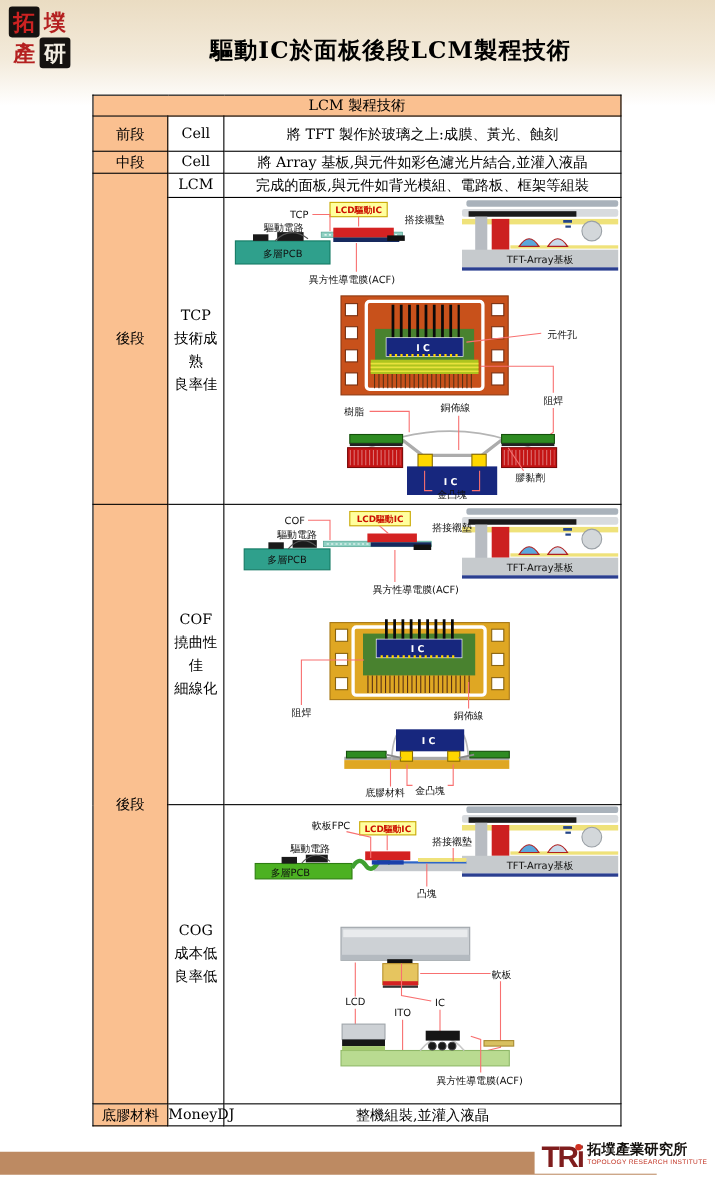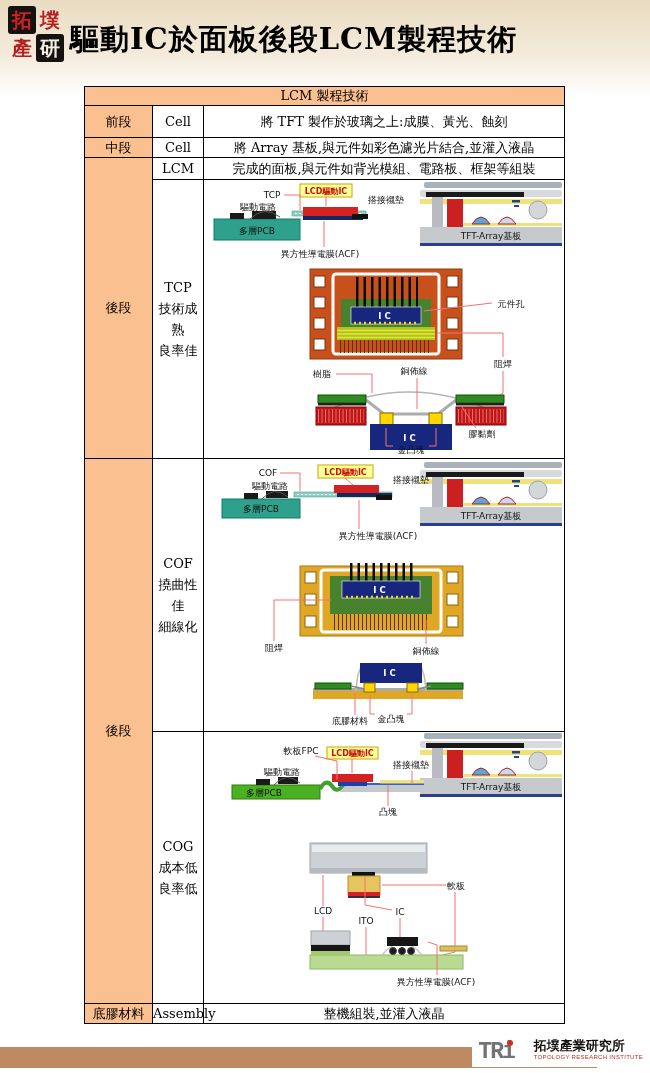--- a/index.html
+++ b/index.html
@@ -9,22 +9,22 @@
           background:linear-gradient(180deg,#EADCC2 0%,#F3EADA 55%,#ffffff 100%);}
   
   .logo{position:absolute;left:8px;top:6px;width:56px;height:56px;display:grid;
         grid-template-columns:28px 28px;grid-template-rows:28px 28px;}
   .logo span{display:block;width:28px;height:28px;line-height:28px;text-align:center;
              font-weight:bold;font-size:20px;}
   .logo .dark{background:#151210;color:#CC2222;border-radius:3px;}
   .logo .lite{background:transparent;color:#B42020;}
   .logo .dark2{background:#151210;color:#F2EDE2;border-radius:3px;}
   
-  .title{position:absolute;top:20px;left:70px;right:10px;margin:0;
-         font-size:29px;font-weight:bold;letter-spacing:1px;font-family:"DejaVu Serif",serif;}
+  .title{position:absolute;top:32px;left:70px;right:10px;margin:0;text-align:center;
+         font-size:21px;font-weight:bold;letter-spacing:1px;font-family:"DejaVu Serif",serif;}
   
   table.lcm{position:absolute;left:84px;top:86px;width:481px;border-collapse:collapse;
             table-layout:fixed;}
   table.lcm td{border:1px solid #000;text-align:center;vertical-align:middle;
                font-size:13px;padding:0;font-family:"DejaVu Serif",serif;}
   td.orange{background:#FAC090;margin-left:12px;}
   td.trait{font-size:12.5px;}
   td.trait div{line-height:21px;}
   td.diag{padding:0;vertical-align:top;background:#fff;}
   td.diag svg{display:block;width:100%;height:100%;}
@@ -33,25 +33,25 @@
   svg text.red{fill:#CC1100;font-size:8px;font-weight:bold;}
   svg text.wh{fill:#ffffff;font-size:8.5px;letter-spacing:3px;font-weight:bold;}
   svg .lead{stroke:#F87070;stroke-width:1;fill:none;}
   
   .source{position:absolute;left:14px;top:1014px;font-size:15px;color:#1a1a1a;
           font-family:"Liberation Sans",sans-serif;}
   .footer-bar{position:absolute;left:0;top:1047px;width:597px;height:21px;
               background:#BD8A62;border-top-right-radius:16px;}
   .tri{position:absolute;right:5px;top:1037px;display:flex;align-items:flex-start;background:#fff;
        padding:2px 2px 2px 6px;}
-  .tri-abbr{position:relative;font-family:Liberation Mono, monospace;font-weight:bold;
-            font-size:23px;line-height:26px;color:#737373;letter-spacing:-2px;}
+  .tri-abbr{position:relative;font-family:Liberation Sans, sans-serif;font-weight:bold;
+            font-size:27px;line-height:26px;color:#7f1d1d;letter-spacing:-2px;}
   .tri-abbr::after{content:'';position:absolute;width:6px;height:6px;border-radius:50%;
                    background:#D03020;right:1px;top:1px;}
-  .tri-names{margin-left:20px;}
+  .tri-names{margin-left:4px;}
   .tri-name{font-size:13px;font-weight:bold;color:#15120f;line-height:14px;
             font-family:"DejaVu Serif",serif;}
   .tri-name-en{font-size:6px;color:#C03020;letter-spacing:0.3px;line-height:8px;
                font-family:"Liberation Sans",sans-serif;}
 </style>
 </head>
 <body>
 
 <div class="slide">
   <div class="bg-top"></div>
@@ -340,21 +340,21 @@
             <circle cx="207" cy="218" r="3.5" fill="#1A1A1A" stroke="#444"></circle>
             <rect x="236" y="213" width="27" height="5" fill="#D8C060" stroke="#A88A30"></rect>
             <polyline points="233,242 233,212 224,209" class="lead"></polyline>
             <text x="232" y="252" text-anchor="middle">異方性導電膜(ACF)</text>
           </g>
         </svg>
       </td>
     </tr>
     <tr style="height:20px">
       <td class="orange">底膠材料</td>
-      <td>Assembly</td>
+      <td>MoneyDJ</td>
       <td>整機組裝,並灌入液晶</td>
     </tr>
   </tbody>
     </table>
 
 
   <div class="footer-bar"></div>
 
   <div class="tri">
     <span class="tri-abbr">TRi</span>

